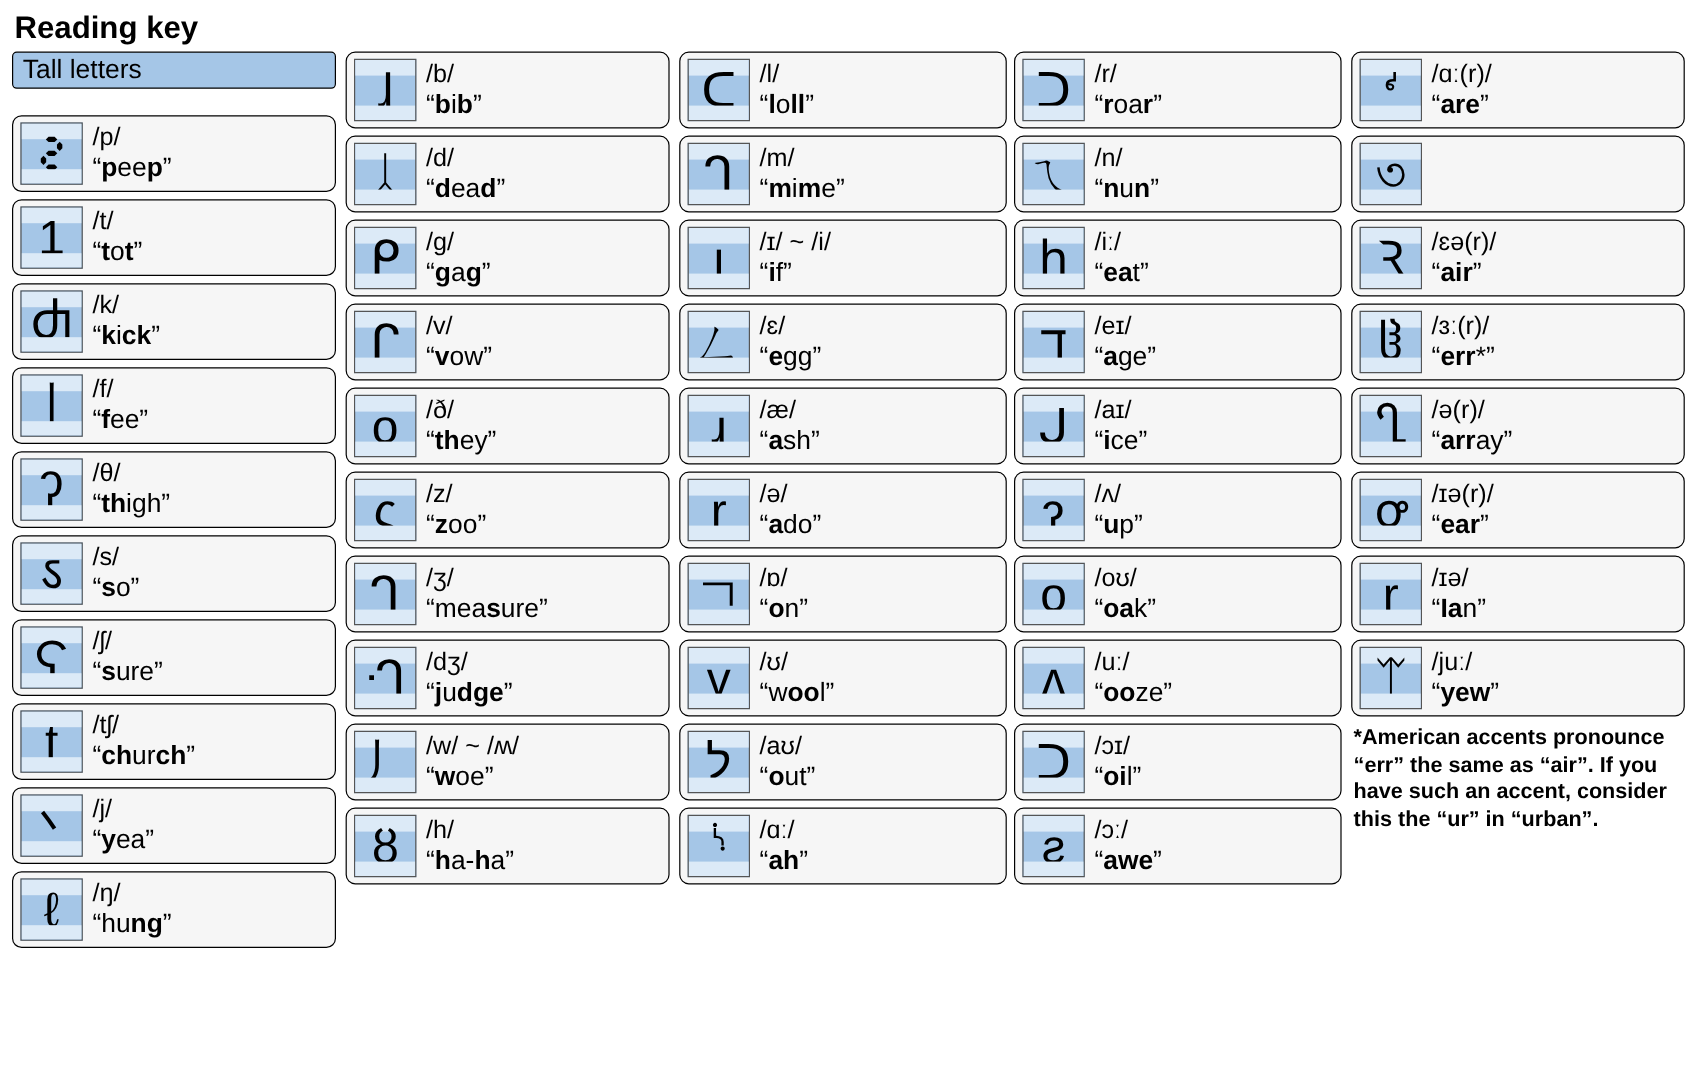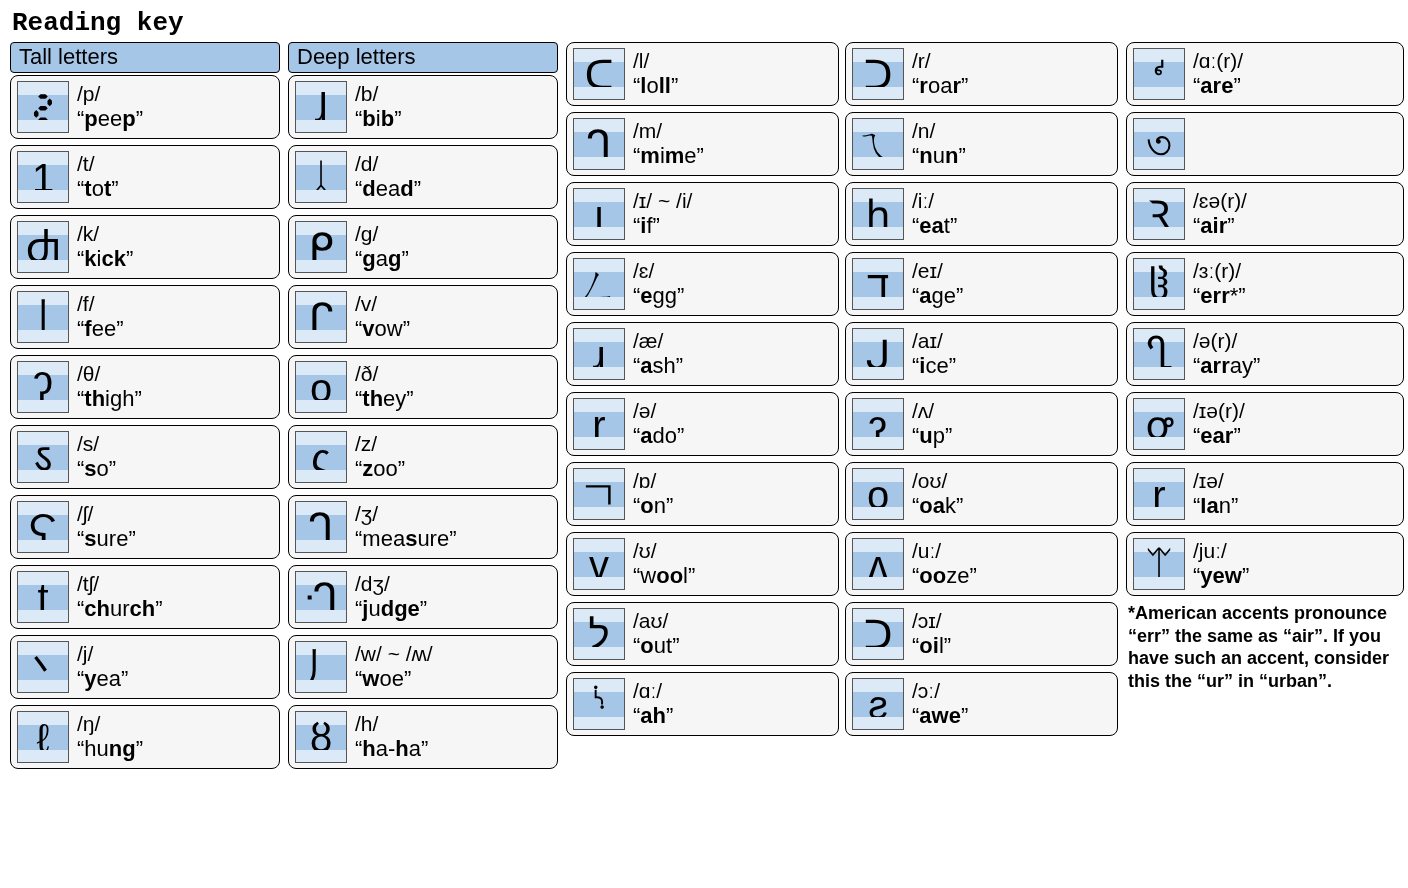--- a/index.html
+++ b/index.html
@@ -6,28 +6,27 @@
   body {
     font-family: -apple-system, BlinkMacSystemFont, "Segoe UI", Helvetica, Arial, sans-serif;
     background: #fff;
     padding: 8px 10px;
     color: #000;
   }
   h2.title {
     font-size: 26px;
     font-weight: 700;
     margin: 0 0 4px 2px;
-    font-family: Liberation Mono, monospace;
   }
   .columns {
     display: flex;
     gap: 8px;
     align-items: flex-start;
   }
-  .col { display: flex; flex-direction: column; gap: 2px; }
+  .col { display: flex; flex-direction: column; gap: 22px; }
   .col.tall, .col.deep { flex: 0 0 270px; }
   .col.short { flex: 0 0 552px; }
   .col.compound { flex: 0 0 278px; }
   .col-header {
     background: #a5c6e7;
     border: 1px solid #000;
     border-radius: 4px;
     padding: 1px 8px 2px 8px;
     font-size: 22px;
     color: #000;
@@ -182,21 +181,20 @@
             <div class="glyph">ℓ</div>
           </div>
           <div class="info">
             <div class="ipa">/ŋ/</div>
             <div class="ex">hu<b>ng</b></div>
           </div>
         </div>
       </div>
   </div>
   <div class="col deep">
-    <div class="col-header">Deep letters</div>
     <div class="stack" id="deep-stack">
         <div class="cell">
           <div class="glyph-box">
             <div class="glyph">ɺ</div>
           </div>
           <div class="info">
             <div class="ipa">/b/</div>
             <div class="ex"><b>b</b>i<b>b</b></div>
           </div>
         </div>

